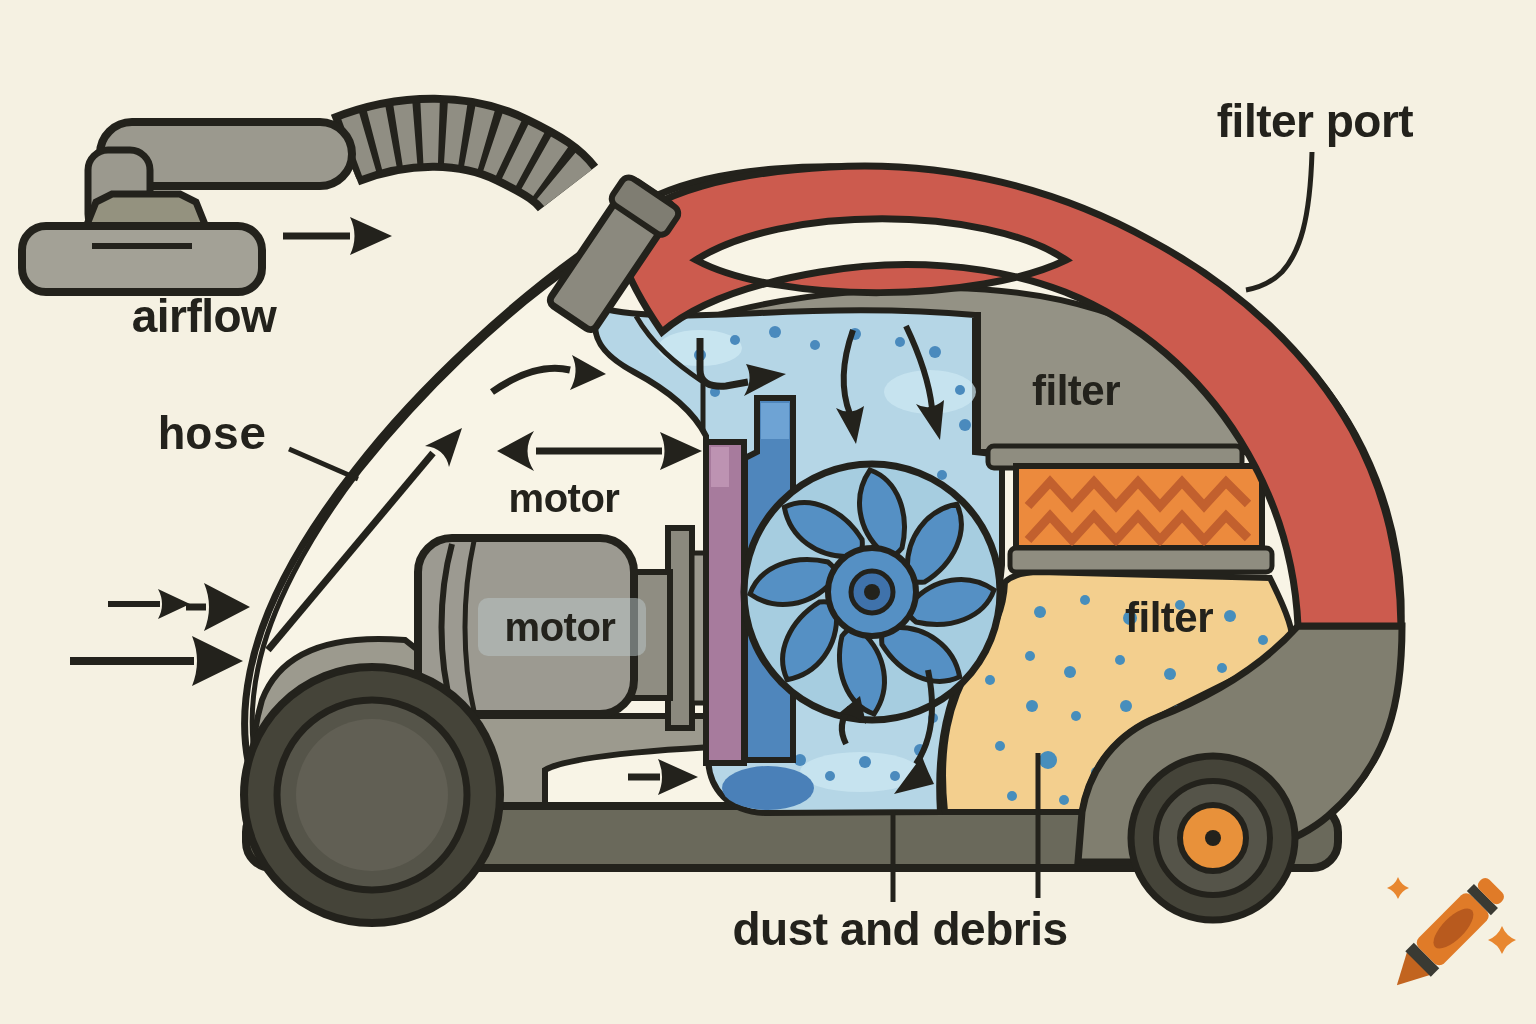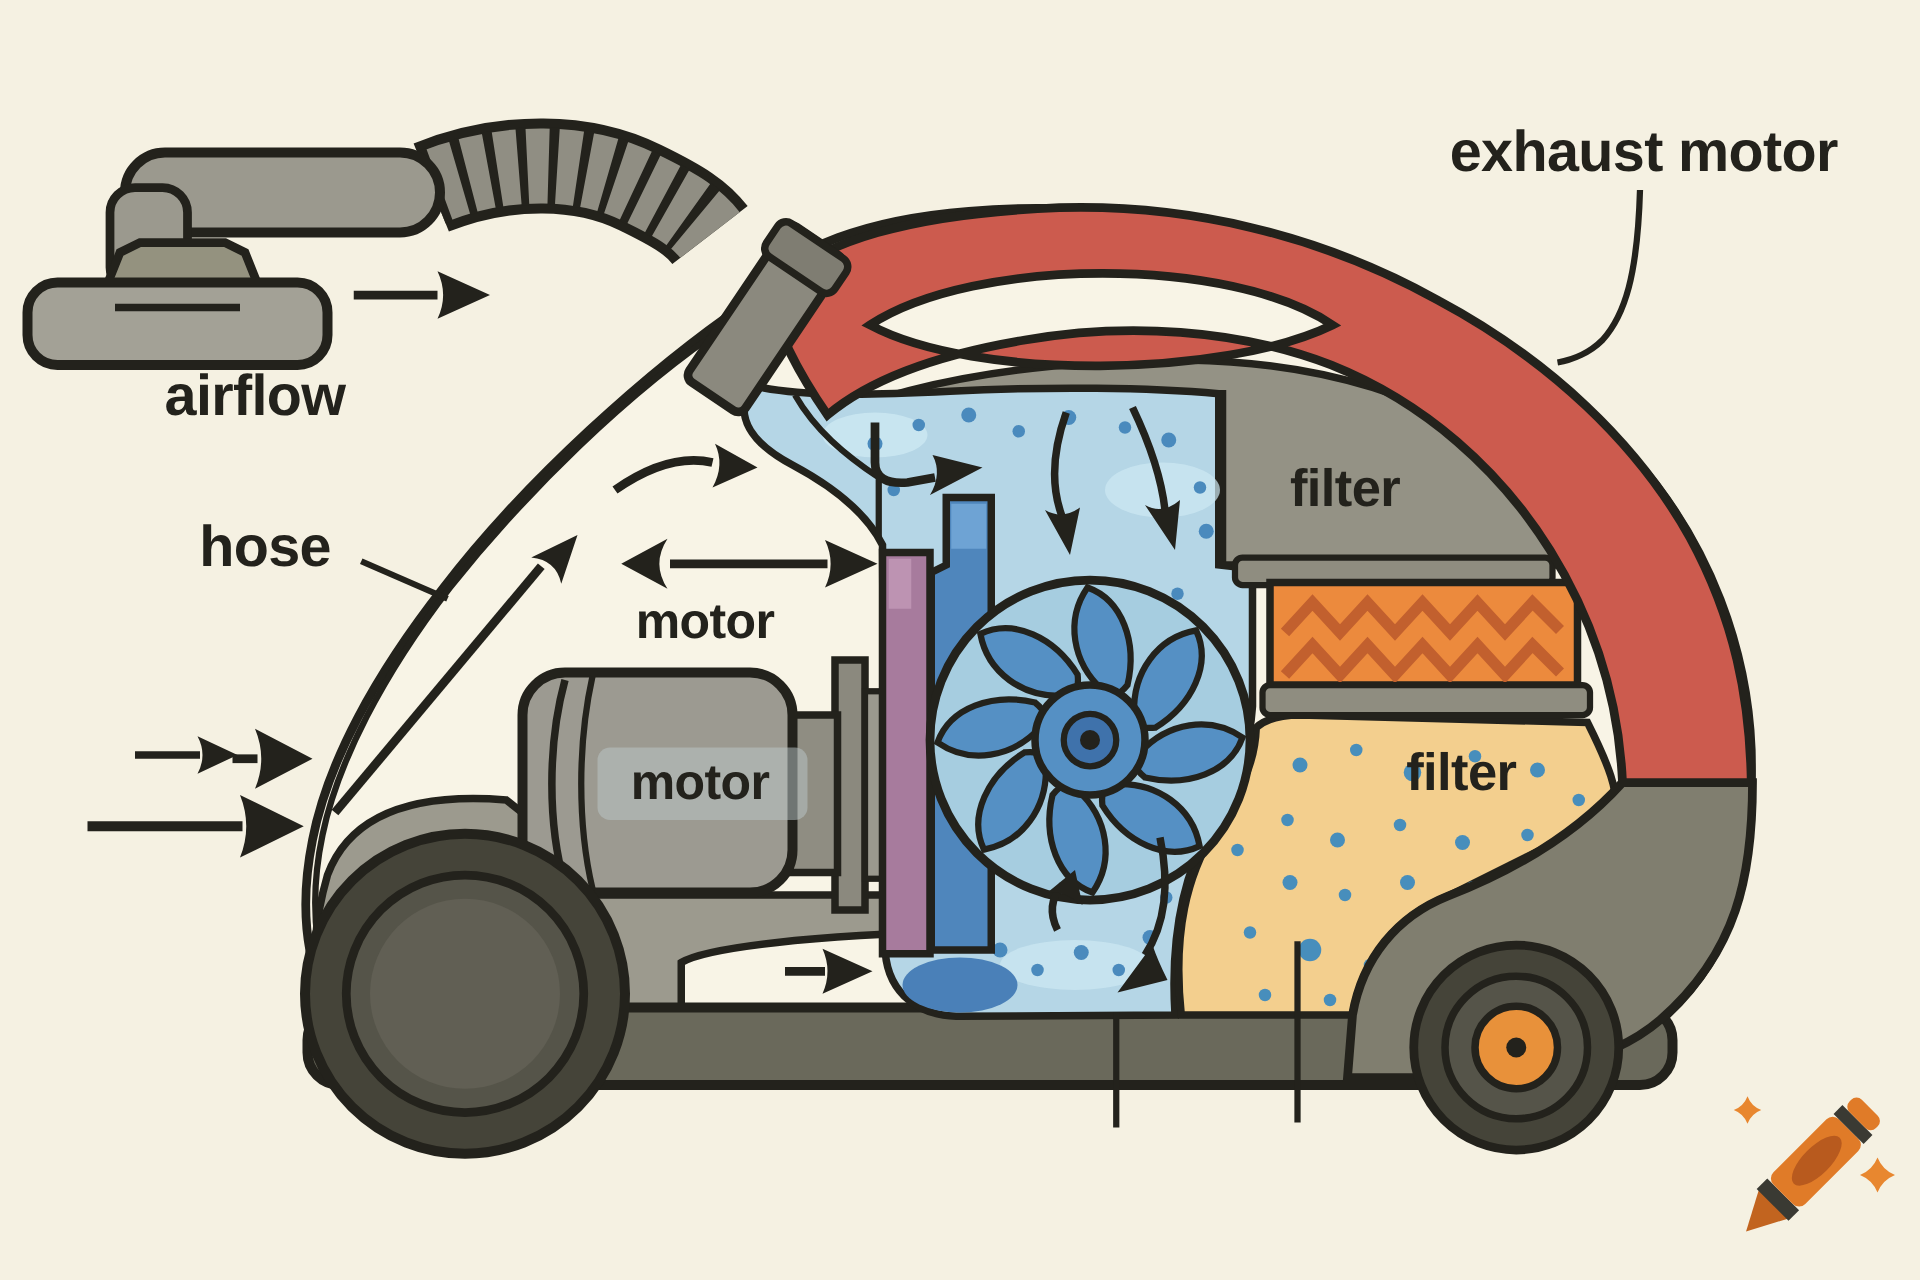--- a/index.html
+++ b/index.html
@@ -263,19 +263,20 @@
       <ellipse cx="2" cy="0" rx="26" ry="11" fill="#b85a1e"></ellipse>
       <rect x="38" y="-17" width="10" height="34" fill="#3a3a33"></rect>
       <rect x="48" y="-15" width="14" height="30" rx="6" fill="#e07b28"></rect>
     </g>
     <path fill="#e8872f" d="M 1398,877 Q 1401,885 1409,888 Q 1401,891 1398,899 Q 1395,891 1387,888 Q 1395,885 1398,877 Z"></path>
     <path fill="#e8872f" d="M 1502,926 Q 1506,936 1516,940 Q 1506,944 1502,954 Q 1498,944 1488,940 Q 1498,936 1502,926 Z"></path>
   </g>
 </svg>
 
 <div class="lbl big" style="left:204px;  top:316px;">airflow</div>
-<div class="lbl big" style="left:212px;  top:437px;">hose</div>
+<div class="lbl big" style="left:212px;  top:437px;font-family:Liberation Mono, monospace;">hose</div>
 <div class="lbl mid" style="left:564px;  top:498px;">motor</div>
 <div class="lbl mid" style="left:560px;  top:627px;">motor</div>
 <div class="lbl small" style="left:1076px; top:391px;">filter</div>
 <div class="lbl small" style="left:1169px; top:618px;">filter</div>
-<div class="lbl big" style="left:1315px; top:121px;">exhaust motor</div>
+<div class="lbl big" style="left:1315px; top:121px;">filter port</div>
+<div class="lbl big" style="left:900px;  top:929px;">dust and debris</div>
 </div>
 
 </body></html>

